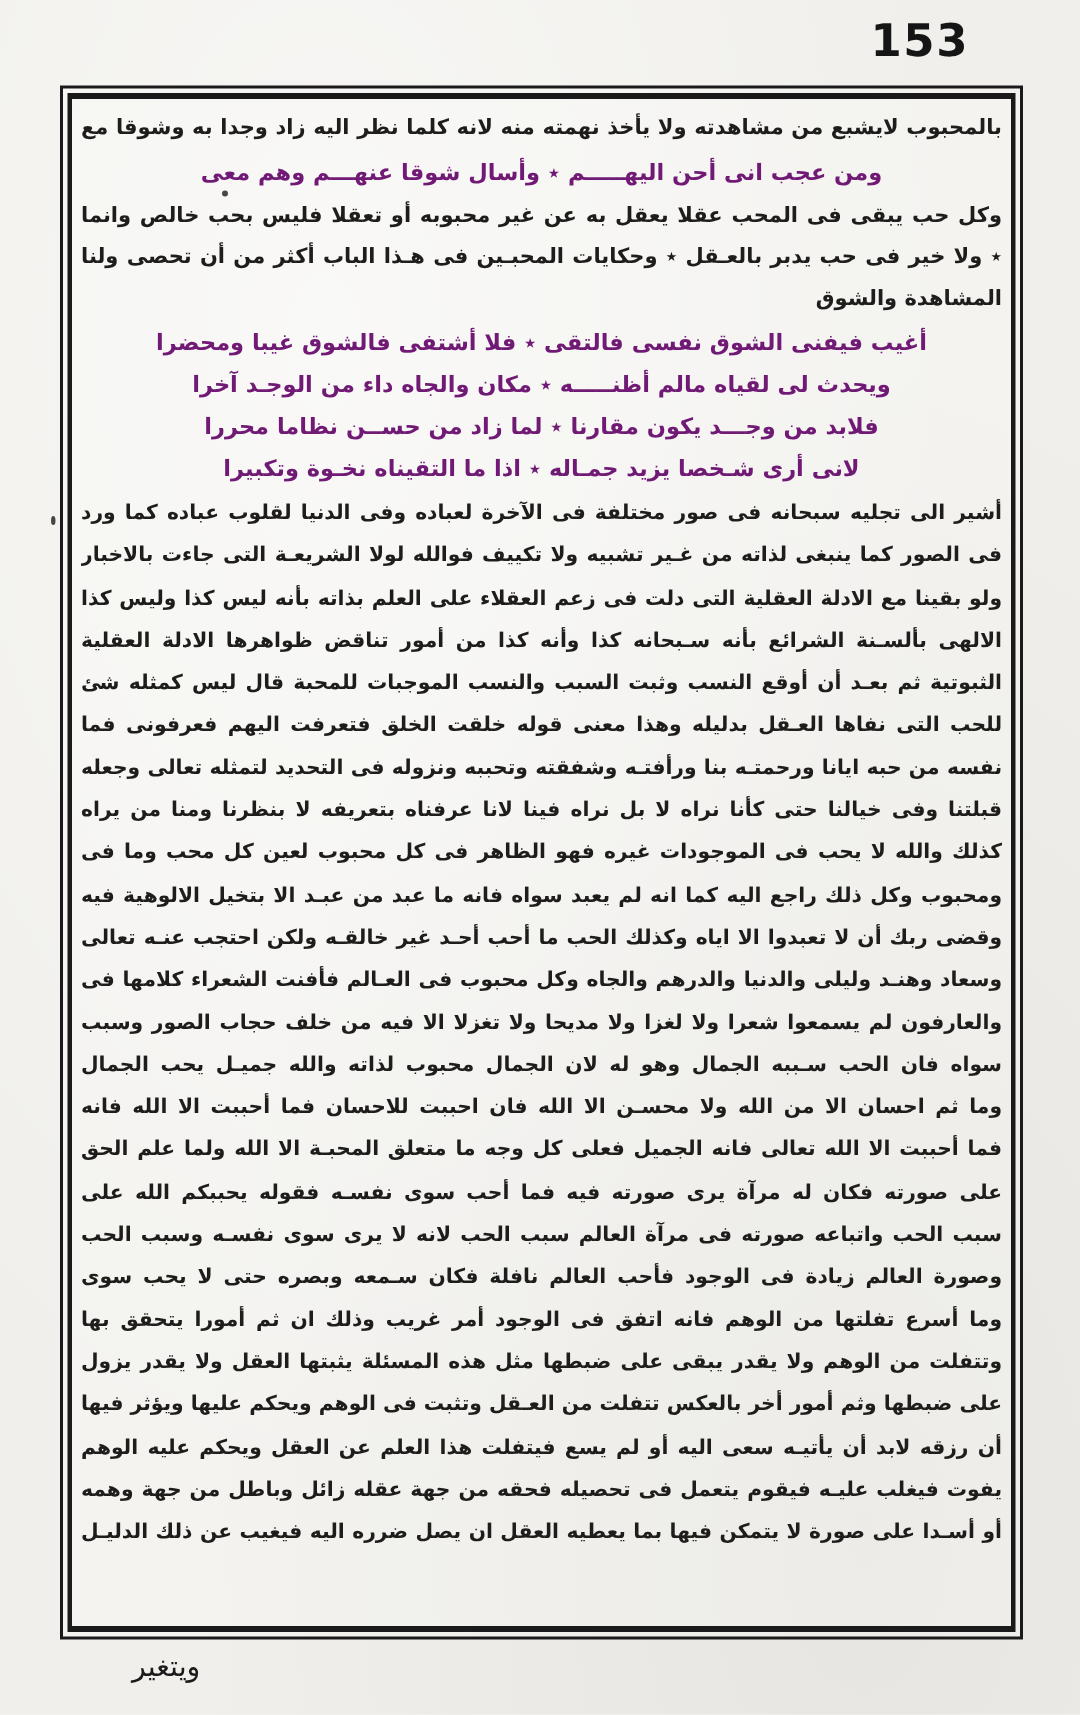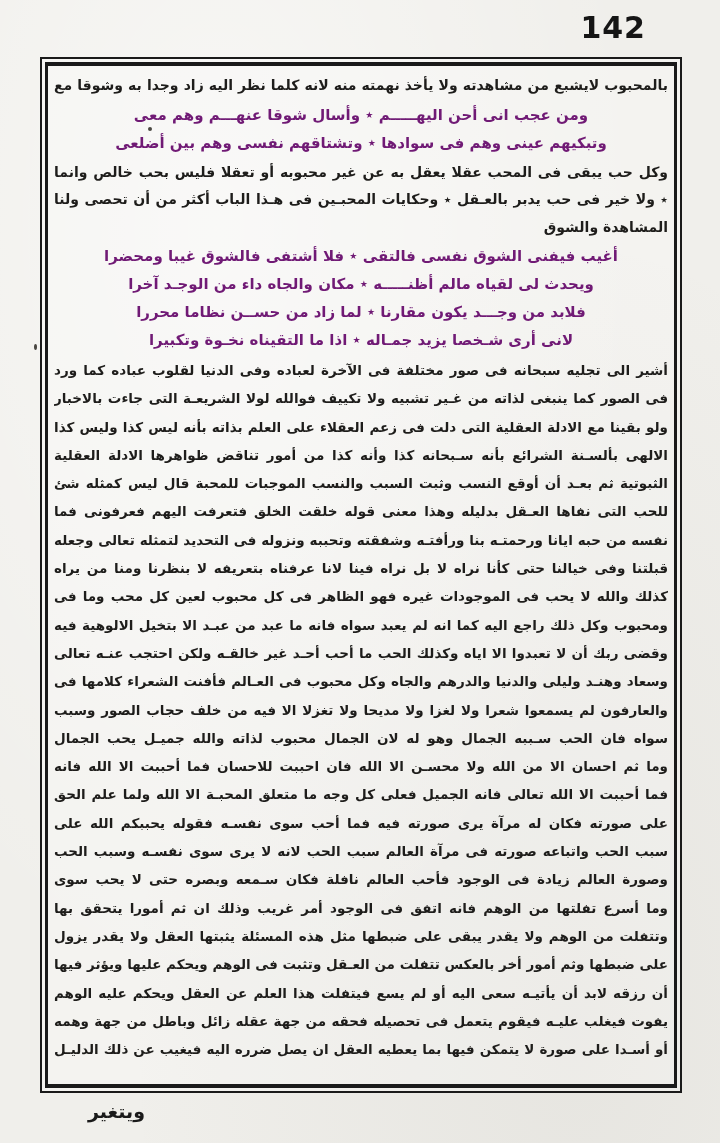--- a/index.html
+++ b/index.html
@@ -47,43 +47,42 @@
     text-align:left;text-align-last:right;
   }
   .poem-line{
     font-size:15px;font-weight:bold;color:#701a75;
     line-height:28px;height:28px;overflow:hidden;
     text-align:center;text-align-last:center;white-space:nowrap;
   }
   .poem-block{margin:1px 0 2px 0;}
   .catchword{
     position:absolute;top:1100px;left:88px;
-    font-size:19px;font-weight:bold;color:#1a1a1a;
+    font-size:19px;font-weight:normal;color:#1a1a1a;
     direction:rtl;
   }
   .ink-speck{
     position:absolute;background:#4a4742;border-radius:50%;
   }
   .speck-1{left:148px;top:127px;width:4px;height:4px;}
   .speck-2{left:34px;top:344px;width:3px;height:6px;}
 </style>
 </head>
 <body>
 
-<div class="page-number">142</div>
+<div class="page-number">153</div>
 
 <div class="frame-outer">
   <div class="frame-inner">
     <div class="content">
 
       <div class="t-line">بالمحبوب لايشبع من مشاهدته ولا يأخذ نهمته منه لانه كلما نظر اليه زاد وجدا به وشوقا مع حضوره، معه كما قيل</div>
 
       <div class="poem-block">
         <div class="poem-line">ومن عجب انى أحن اليهـــــم ٭ وأسال شوقا عنهـــم وهم معى</div>
-        <div class="poem-line">وتبكيهم عينى وهم فى سوادها ٭ وتشتاقهم نفسى وهم بين أضلعى</div>
       </div>
 
       <div class="t-line">وكل حب يبقى فى المحب عقلا يعقل به عن غير محبوبه أو تعقلا فليس بحب خالص وانما هو حديث نفس قال بعضهم</div>
       <div class="t-line">٭ ولا خير فى حب يدبر بالعـقل ٭ وحكايات المحبـين فى هـذا الباب أكثر من أن تحصى ولنا فى ازدياد المحبـة مع</div>
       <div class="t-line short-line">المشاهدة والشوق</div>
 
       <div class="poem-block">
         <div class="poem-line">أغيب فيفنى الشوق نفسى فالتقى ٭ فلا أشتفى فالشوق غيبا ومحضرا</div>
         <div class="poem-line">ويحدث لى لقياه مالم أظنـــــه ٭ مكان والجاه داء من الوجـد آخرا</div>
         <div class="poem-line">فلابد من وجـــد يكون مقارنا ٭ لما زاد من حســن نظاما محررا</div>

